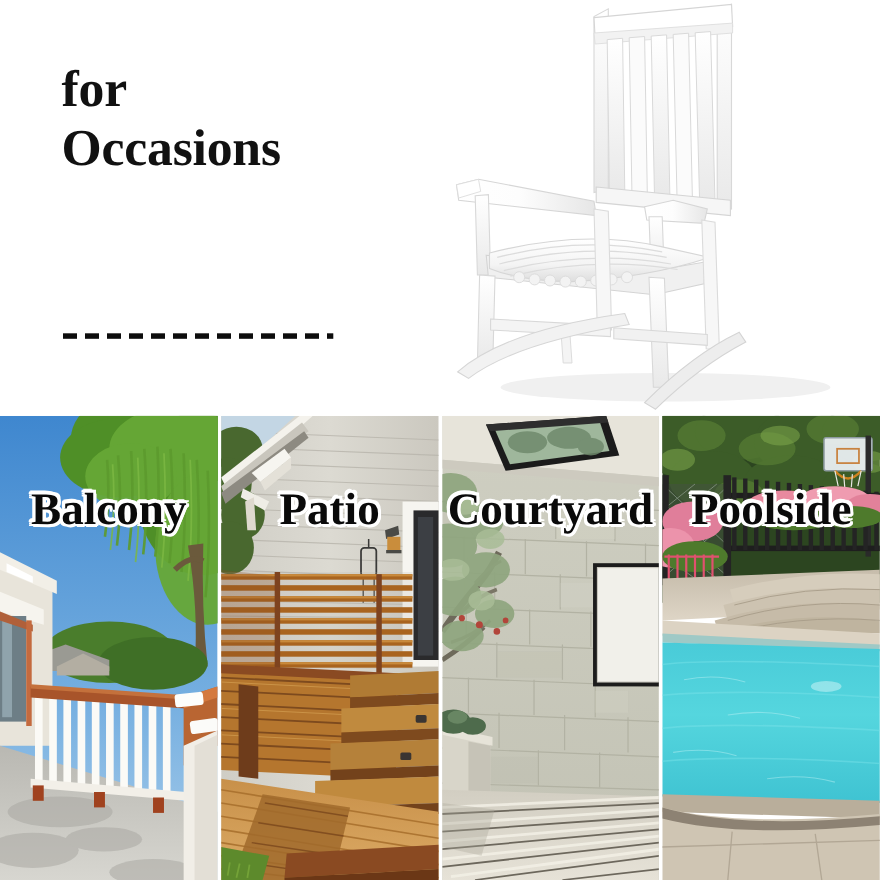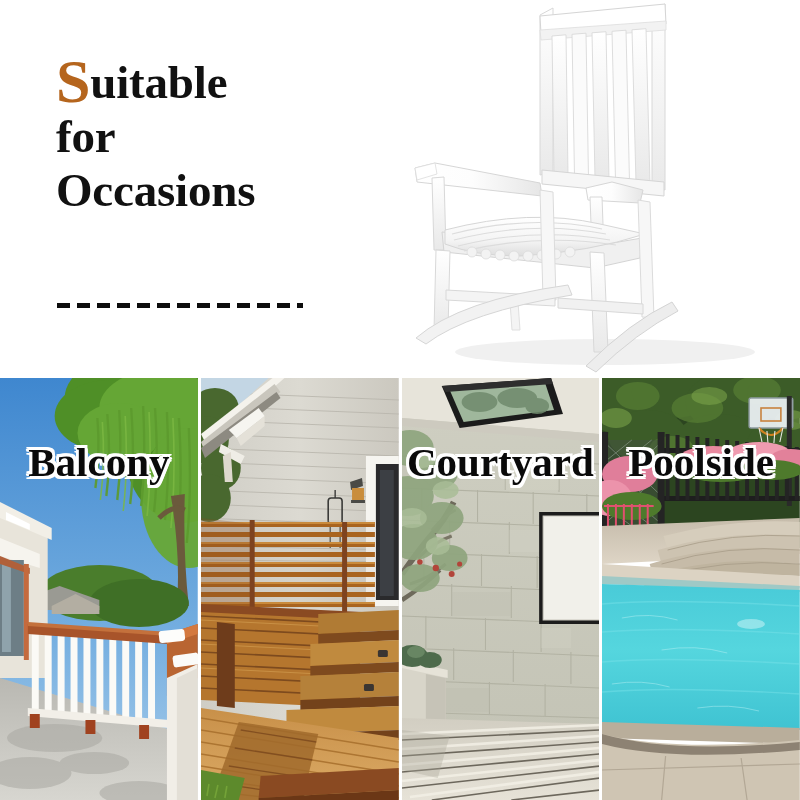--- a/index.html
+++ b/index.html
@@ -114,21 +114,20 @@
   }
 </style>
 </head>
 <body>
 
 <div id="poster">
 
   <div id="top-section">
 
     <div id="headline-block">
-      <div class="headline-line"><span class="dropcap">S</span><span>uitable</span></div>
       <div class="headline-line">for</div>
       <div class="headline-line">Occasions</div>
     </div>
     <div id="headline-rule"></div>
 
     <div id="chair-photo">
       <svg viewBox="0 0 410 378" xmlns="http://www.w3.org/2000/svg">
         <defs>
           <linearGradient id="wdL" x1="0" y1="0" x2="1" y2="0">
             <stop offset="0" stop-color="#ffffff"></stop>
@@ -476,20 +475,21 @@
           <path d="M58 420 L199 412 L199 422 L58 422 Z" fill="#6b3716"></path>
 
           <path d="M0 392 L44 400 L38 422 L0 422 Z" fill="#5d8a2c"></path>
           <g stroke="#74a338" stroke-width="1.6">
             <path d="M6 418 l2 -12"></path>
               <path d="M14 420 l3 -13"></path>
               <path d="M24 420 l2 -12"></path>
           </g>
         </svg>
       </div>
+      <div class="panel-label">Patio</div>
     </div>
 
     <div class="panel">
       <div class="panel-art">
         <svg viewBox="0 0 199 422" preserveAspectRatio="none" xmlns="http://www.w3.org/2000/svg">
           <defs>
             <linearGradient id="cWall" x1="0" y1="0" x2="0" y2="1">
               <stop offset="0" stop-color="#cfcfc2"></stop>
               <stop offset="1" stop-color="#c2c2b4"></stop>
             </linearGradient>

